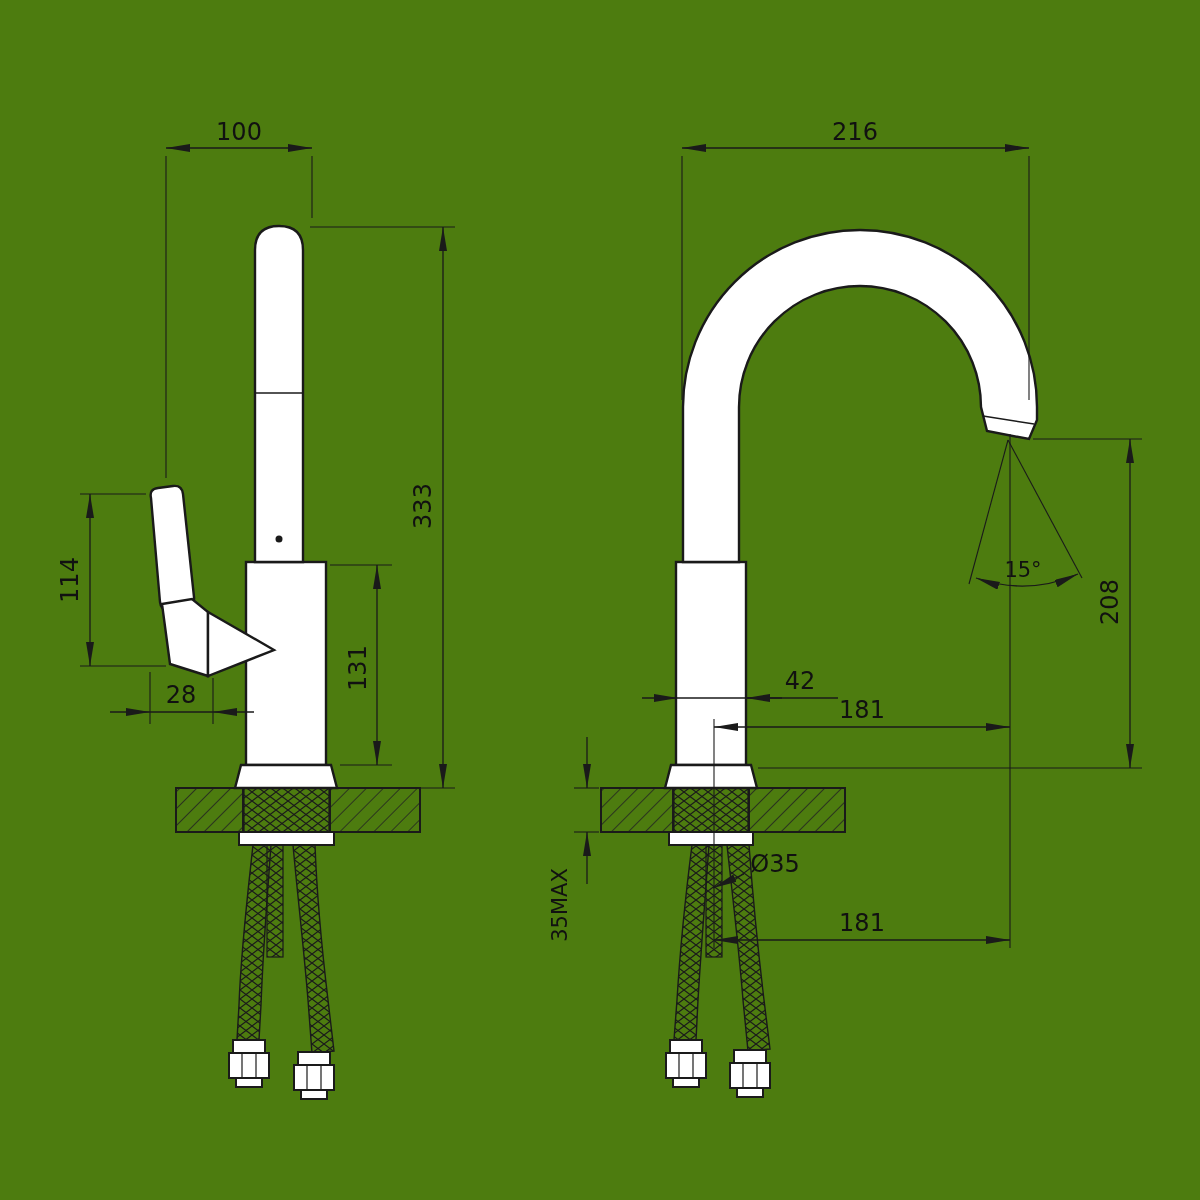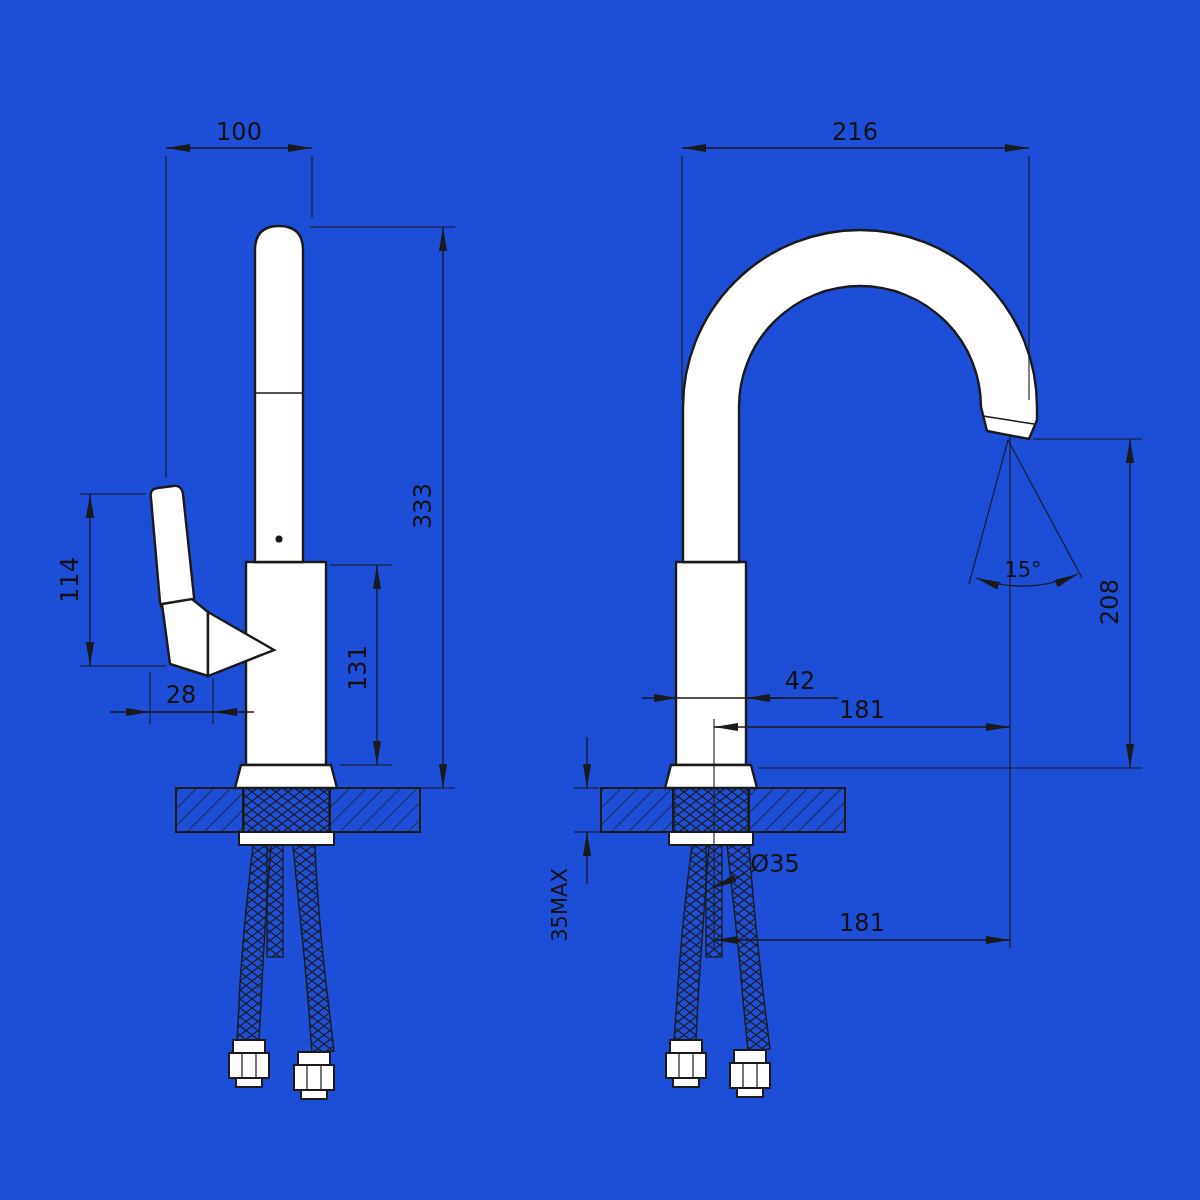--- a/index.html
+++ b/index.html
@@ -1,16 +1,16 @@
 <!DOCTYPE html>
 <html><head>
 <meta charset="utf-8">
 <style>
   html,body{margin:0;padding:0;background:#ffffff;}
-  .canvas{width:1200px;height:1200px;background:#1d4ed8;position:relative;overflow:hidden;}
+  .canvas{width:1200px;height:1200px;background:#4d7c0f;position:relative;overflow:hidden;}
   svg{display:block;}
   text{font-family:"DejaVu Sans","Liberation Sans",sans-serif;fill:#111;}
   .dim-label{font-size:24px;}
   .dim-label-sm{font-size:21px;}
   .outline{fill:#ffffff;stroke:#1a1a1a;stroke-width:2.4;}
   .thin{stroke:#1a1a1a;stroke-width:1.1;fill:none;}
   .dimline{stroke:#1a1a1a;stroke-width:1.3;fill:none;}
   .seam{stroke:#1a1a1a;stroke-width:1.5;fill:none;}
   .hatchrect{fill:url(#hatch);stroke:#1a1a1a;stroke-width:2;}
   .braidrect{fill:url(#braid);stroke:#1a1a1a;stroke-width:1.2;}

